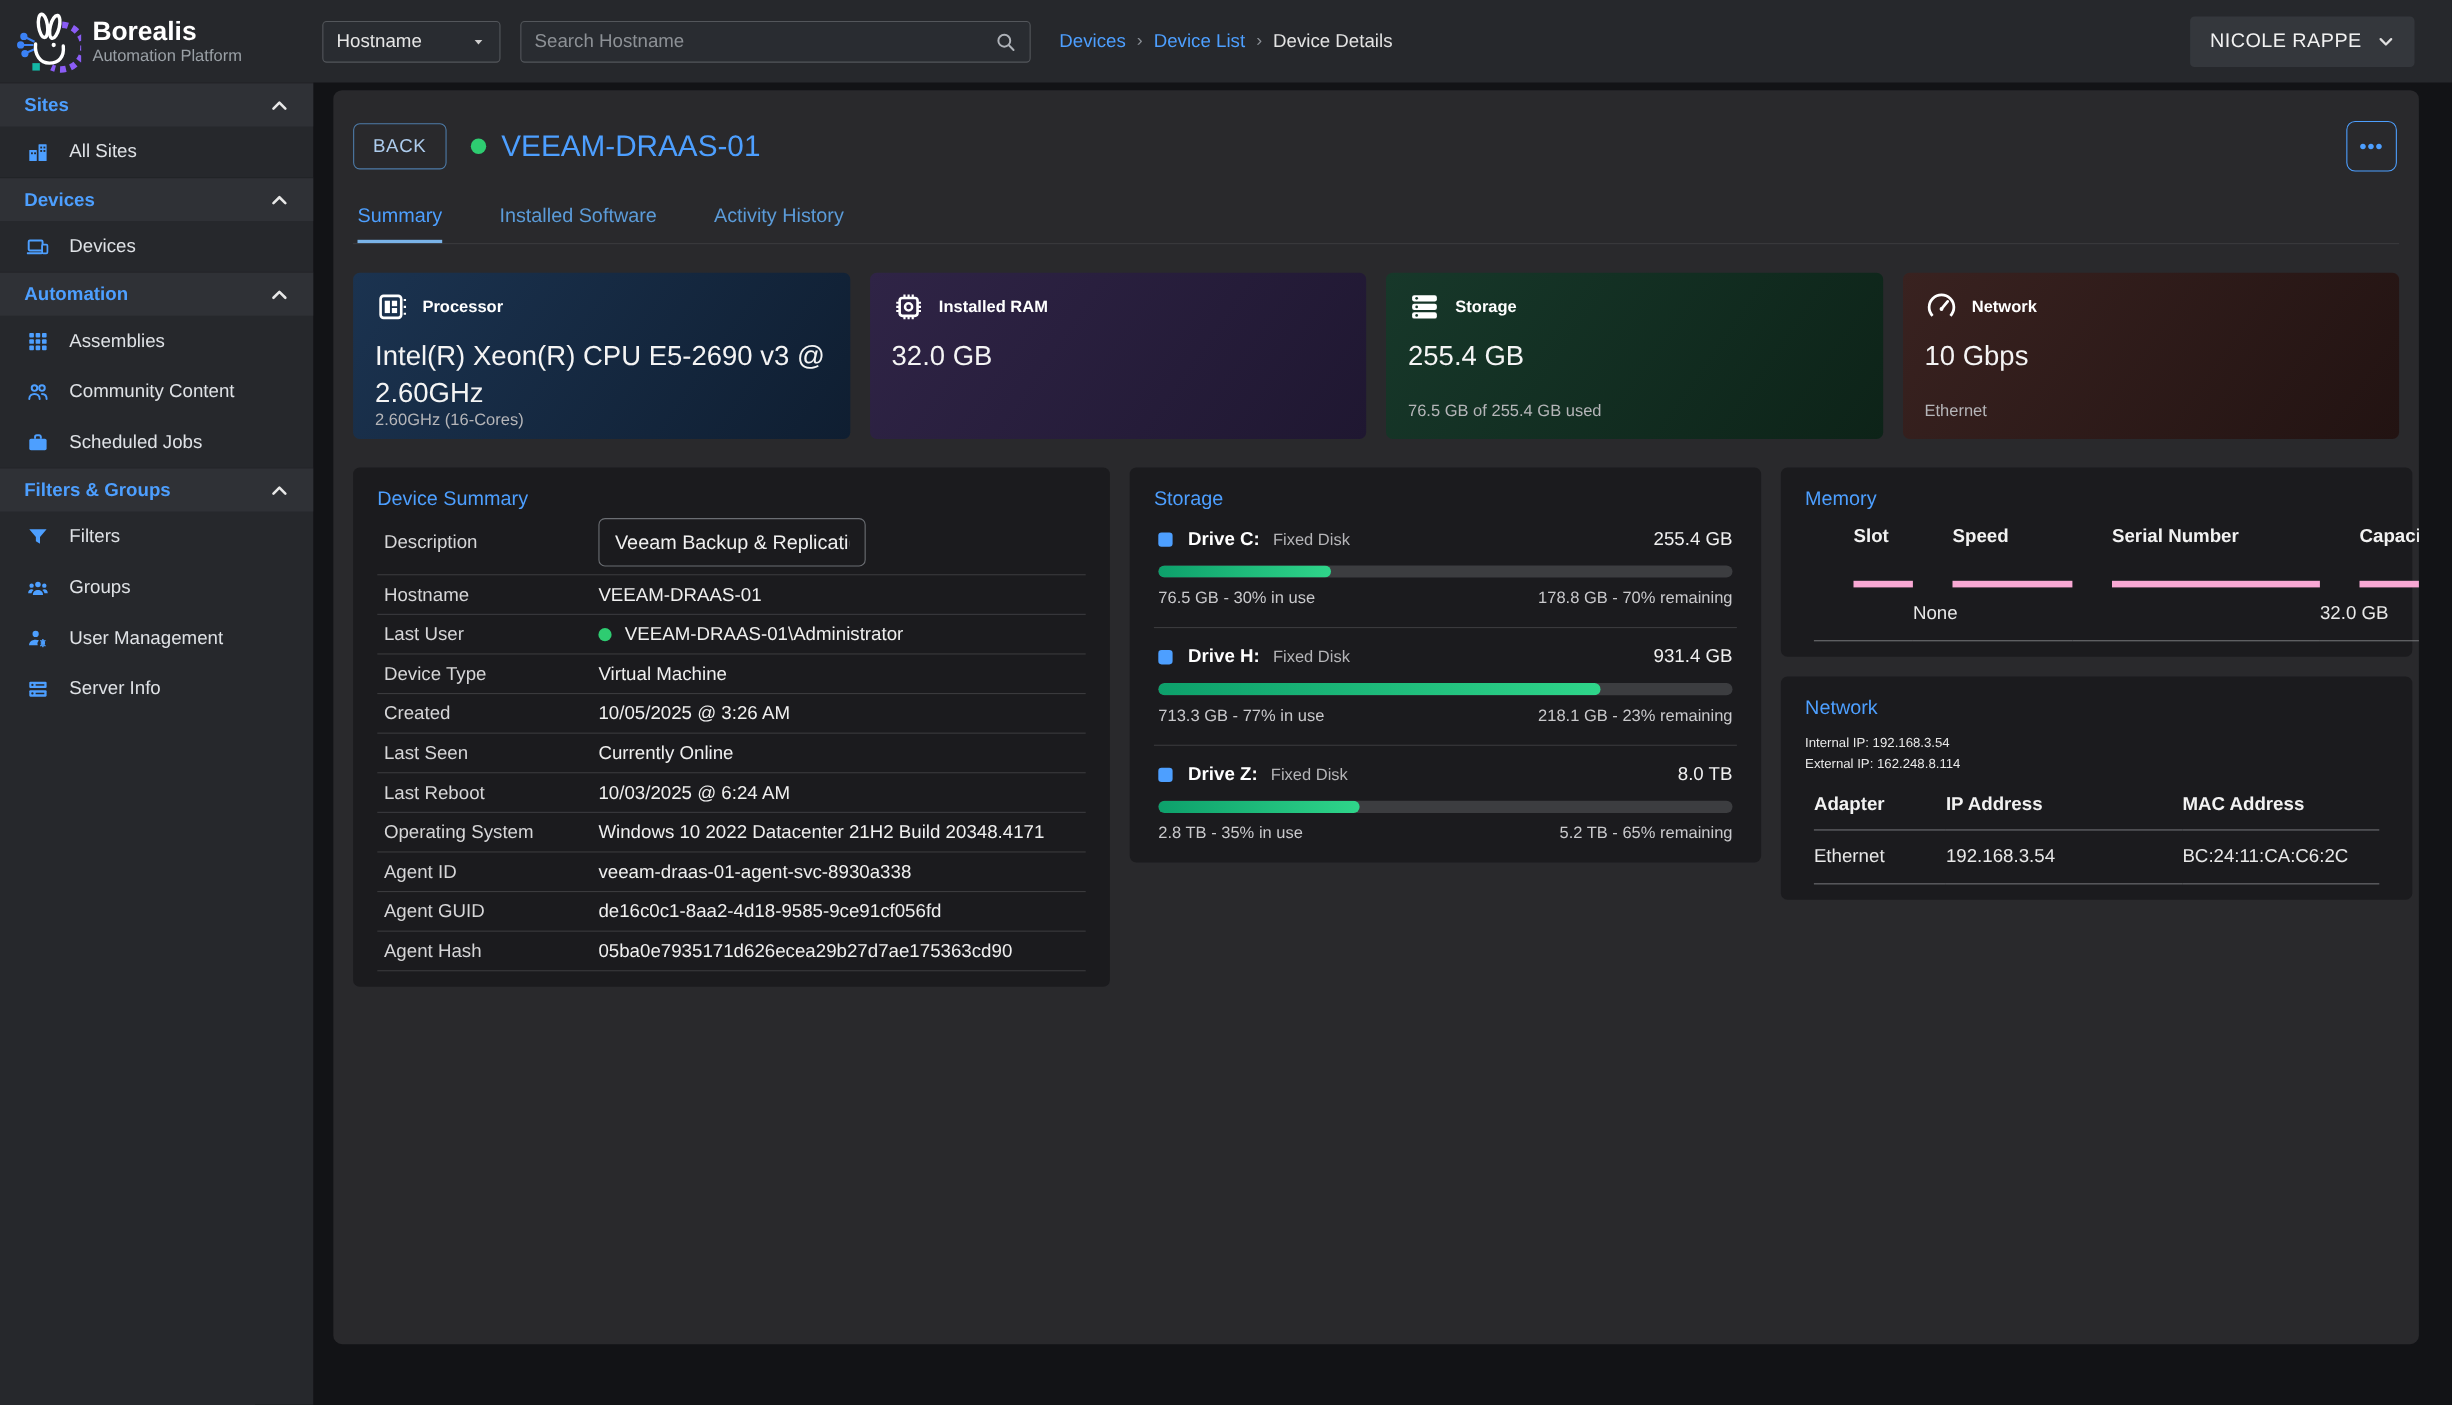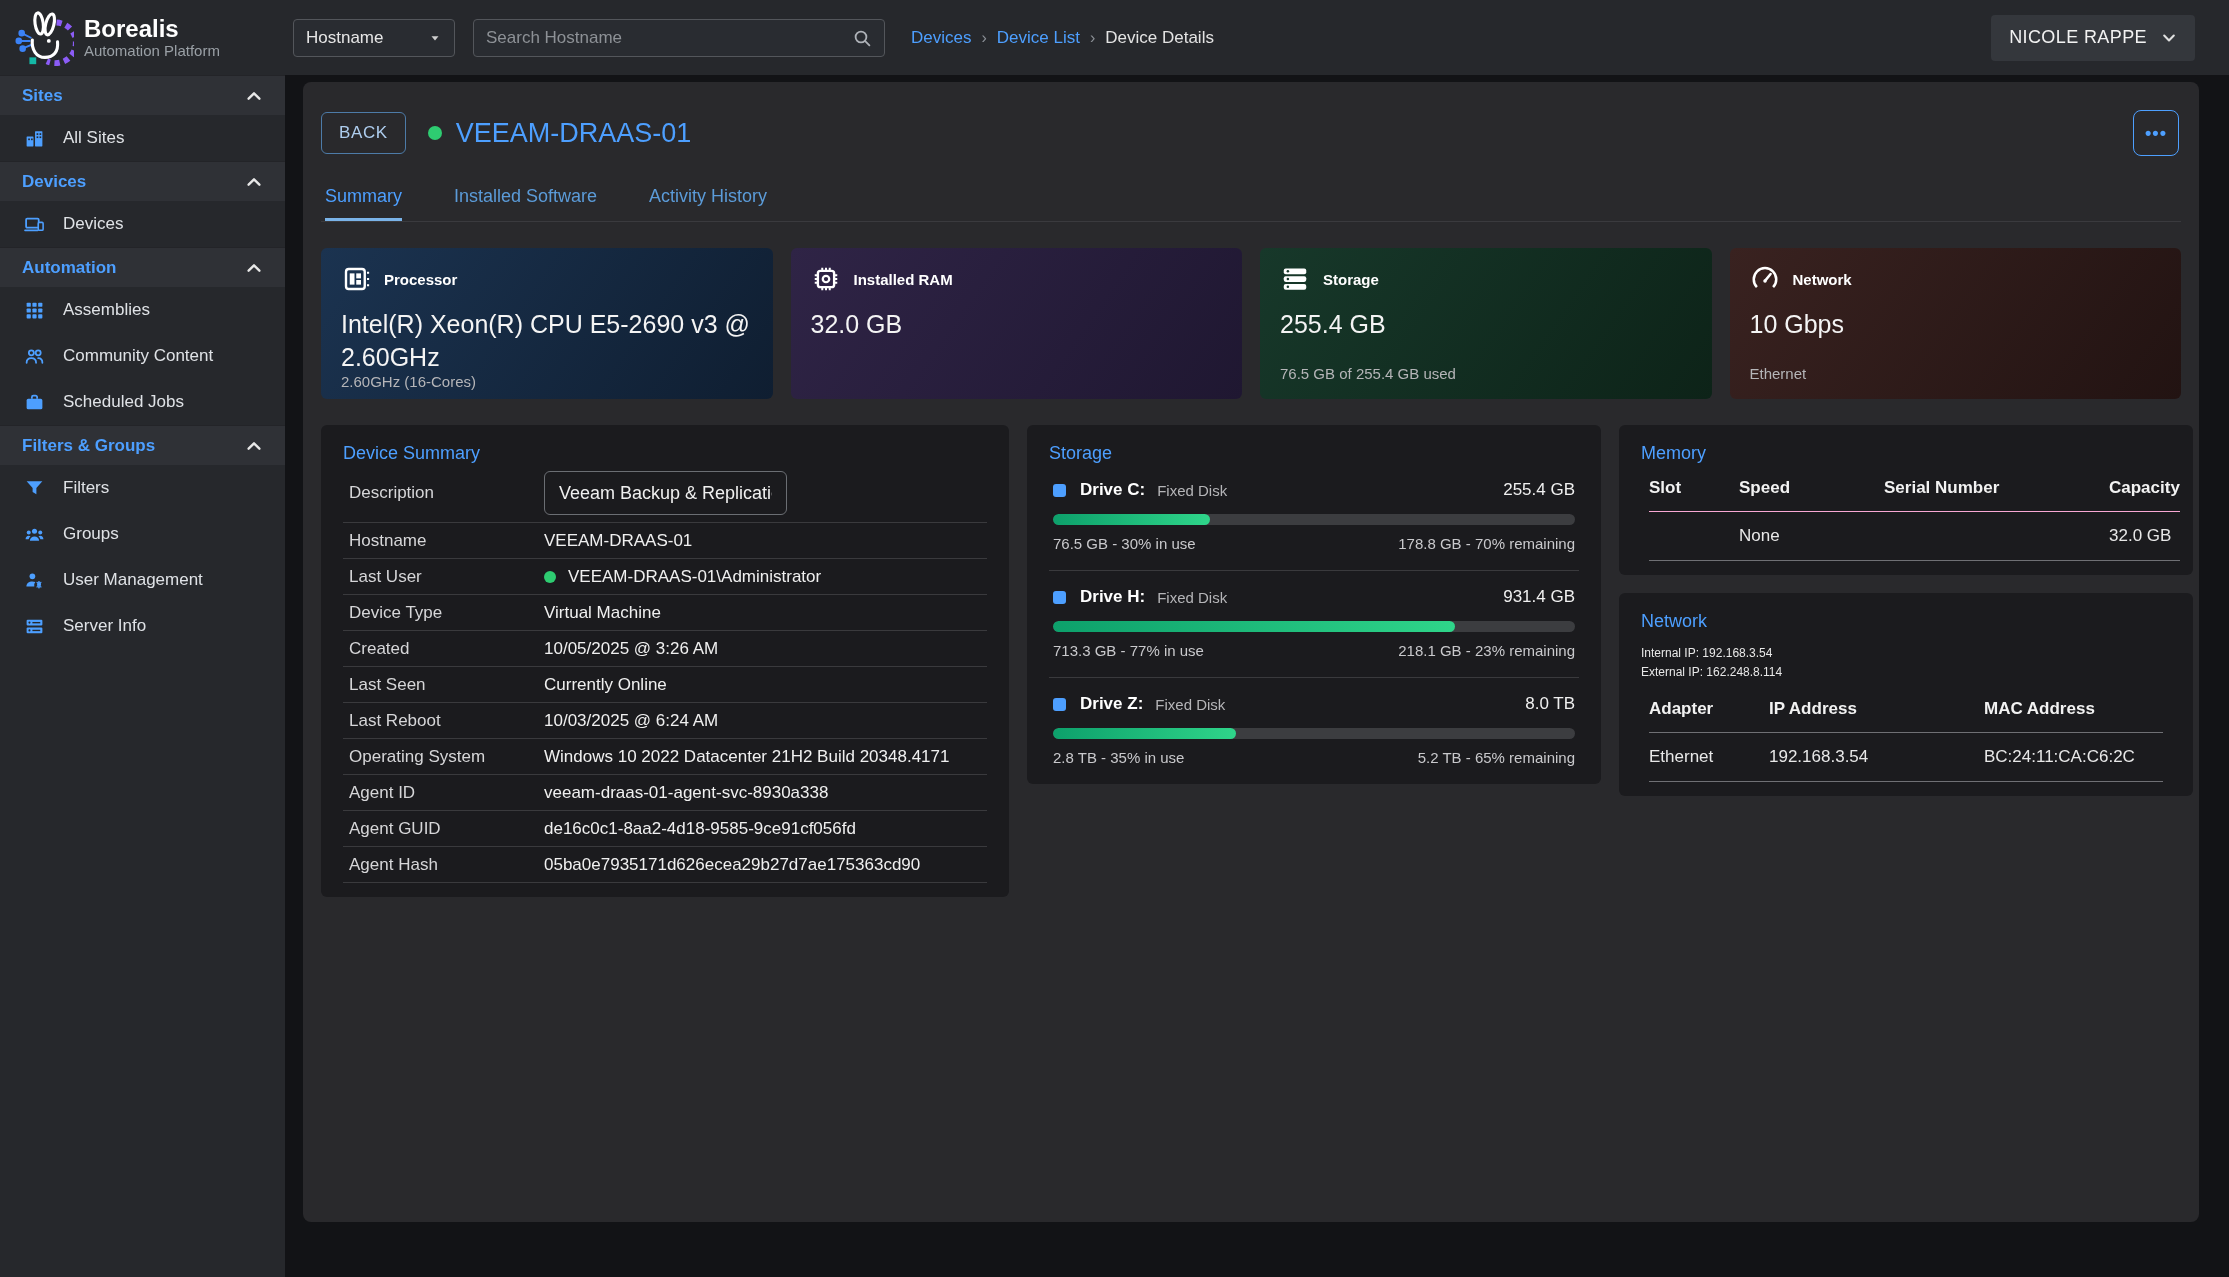--- a/index.html
+++ b/index.html
@@ -10,21 +10,21 @@
   .topbar { position:absolute; left:0; top:0; width:2229px; height:75px;
     background:#26282c; display:flex; align-items:center; z-index:5; }
   .brand { width:285px; flex:none; display:flex; align-items:center; gap:10px; padding-left:12px; }
   .brand-logo { width:62px; height:62px; flex:none; }
   .brand-name { font-size:24px; font-weight:bold; color:#fff; line-height:1.1; }
   .brand-sub { font-size:15px; color:#9aa0a6; }
   .dd { margin-left:8px; width:162px; height:38px; background:#292c31; border:1px solid #53565b;
     border-radius:4px; display:flex; align-items:center; padding:0 12px; cursor:pointer; }
   .dd-label { font-size:17px; color:#e6e6e6; flex:1; }
   .dd svg { width:14px; height:14px; color:#cfcfcf; }
-  .search { margin-left:18px; width:412px; height:38px; background:#292c31; border:1px solid #53565b;
+  .search { margin-left:18px; width:464px; height:38px; background:#292c31; border:1px solid #53565b;
     border-radius:4px; display:flex; align-items:center; padding:0 12px; }
   .search input { flex:1; background:transparent; border:none; outline:none; color:#e6e6e6;
     font-size:17px; font-family:"Liberation Sans", sans-serif; }
   .search input::placeholder { color:#8d9196; }
   .search svg { width:20px; height:20px; color:#aeb2b8; }
   .crumbs { margin-left:26px; display:flex; align-items:center; gap:10px; font-size:17px; }
   .crumb-link { color:#4d9fff; cursor:pointer; }
   .crumb-sep { color:#8a8f95; font-size:16px; }
   .crumb-cur { color:#e3e3e3; }
   .usermenu { margin-left:auto; margin-right:34px; height:46px; background:#34373c; border-radius:4px;
@@ -98,22 +98,22 @@
   .drive-bullet { width:13px; height:13px; border-radius:3px; background:#4d9fff; flex:none; }
   .drive-name { margin-left:14px; font-size:17px; font-weight:bold; color:#ffffff; }
   .drive-type { margin-left:12px; font-size:15px; color:#b5b5b8; }
   .drive-cap { margin-left:auto; font-size:17px; color:#f0f0f0; }
   .bar { margin-top:14px; height:11px; border-radius:6px; background:#3c3d40; overflow:hidden; }
   .bar-fill { height:100%; border-radius:6px; background:linear-gradient(90deg,#0da06b,#2fd58a); }
   .drive-stats { display:flex; justify-content:space-between; margin-top:10px; font-size:15px; color:#c9c9cc; }
 
   .right-col { width:574px; flex:none; display:flex; flex-direction:column; gap:18px; }
   .mem-grid { display:grid; grid-template-columns:90px 145px 225px 1fr; margin-top:14px; padding:0 8px; }
-  .mem-grid .th { font-size:17px; font-weight:bold; color:#f2f2f2; padding-bottom:13px;
-    border-bottom:1px solid #f9a8d4; }
+  .mem-grid .th { font-size:17px; font-weight:bold; color:#f2f2f2; padding-bottom:30px;
+    border-bottom:6px solid #f9a8d4;margin-left:36px; }
   .mem-grid .td { font-size:17px; color:#e8e8e8; padding:14px 0; border-bottom:1px solid #6f7074; }
   .net-ips { margin-top:12px; font-size:12px; color:#e8e8e8; line-height:1.55; }
   .net-grid { display:grid; grid-template-columns:120px 215px 1fr; margin-top:18px; padding:0 8px; }
   .net-grid .th { font-size:17px; font-weight:bold; color:#f2f2f2; padding-bottom:13px;
     border-bottom:1px solid #6f7074; }
   .net-grid .td { font-size:17px; color:#e8e8e8; padding:14px 0; border-bottom:1px solid #6f7074; }
 </style>
 </head>
 <body>
 

